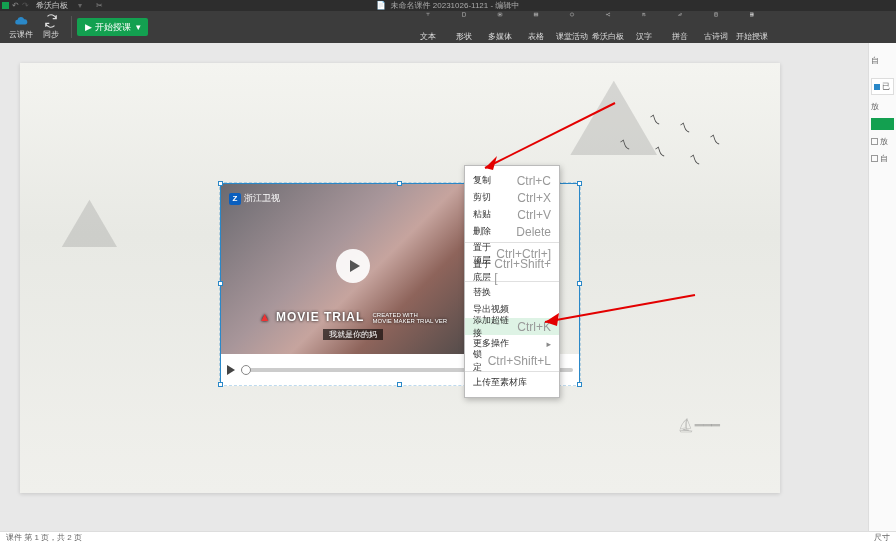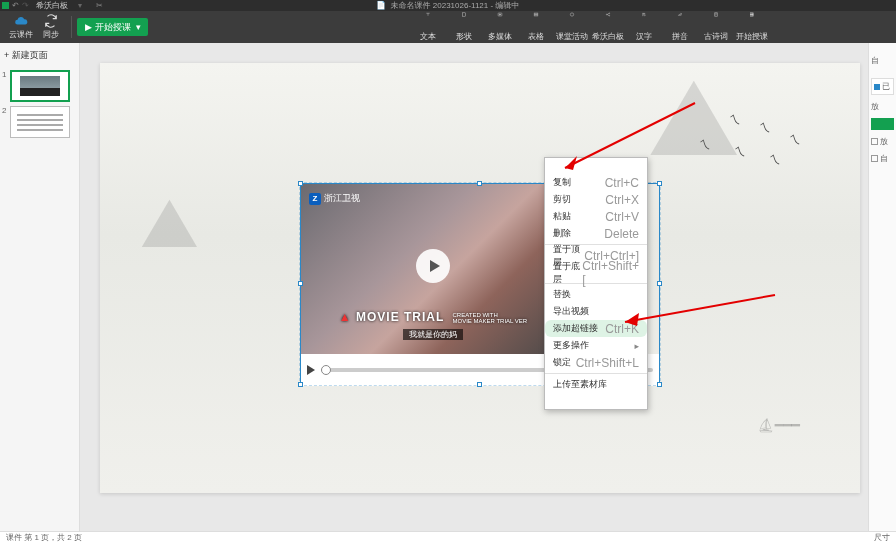--- a/index.html
+++ b/index.html
@@ -60,23 +60,23 @@
 .controls { height: 32px; background: #fff; display: flex; align-items: center; padding: 0 6px; gap: 6px; }
 .ctrl-play { width: 0; height: 0; border-left: 8px solid #444; border-top: 5px solid transparent; border-bottom: 5px solid transparent; cursor: pointer; }
 .progress { flex: 1; height: 4px; background: #ccc; border-radius: 2px; position: relative; cursor: pointer; }
 .progress .knob { position: absolute; left: 0; top: -3px; width: 10px; height: 10px; background: #fff; border: 1px solid #888; border-radius: 50%; }
 .sel-handle { position: absolute; width: 5px; height: 5px; background: #fff; border: 1px solid #2a88c8; }
 .h-tl{top:-3px;left:-3px}.h-tm{top:-3px;left:50%;margin-left:-3px}.h-tr{top:-3px;right:-3px}
 .h-ml{top:50%;left:-3px;margin-top:-3px}.h-mr{top:50%;right:-3px;margin-top:-3px}
 .h-bl{bottom:-3px;left:-3px}.h-bm{bottom:-3px;left:50%;margin-left:-3px}.h-br{bottom:-3px;right:-3px}
 
 
-.ctx { position: absolute; left: 464px; top: 114px; width: 104px; background: #fff; border: 1px solid #bbb; box-shadow: 1px 2px 6px rgba(0,0,0,.25); font-size: 9px; color: #333; padding: 16px 0; }
+.ctx { position: absolute; left: 464px; top: 122px; width: 96px; background: #fff; border: 1px solid #bbb; box-shadow: 1px 2px 6px rgba(0,0,0,.25); font-size: 9px; color: #333; padding: 6px 0; }
 .ctx .item { display: flex; justify-content: space-between; align-items: center; height: 17px; padding: 0 8px; cursor: pointer; }
-.ctx .item.hi { background: #def3e5; border-radius: 6px; }
+.ctx .item.hi { background: #def3e5; }
 .ctx .item .sc { color: #999; font-size: 12px; }
 .ctx .divider { height: 1px; background: #e0e0e0; margin: 2px 0; }
 .ctx .arrow { color: #888; }
 
 
 .arr { position: absolute; pointer-events: none; }
 .arr line { stroke: #e30000; stroke-width: 2; }
 .arr polygon { fill: #e30000; }
 
 
@@ -192,42 +192,20 @@
         <rect x="13" y="4" width="7" height="7"></rect>
         <rect x="4" y="13" width="7" height="7"></rect>
         <rect x="13" y="13" width="7" height="7"></rect>
       </svg>
       <span>开始授课</span>
     </div>
   <div style="width:120px"></div>
 </div>
 
 <div class="main">
-  <div class="slidepanel">
-    <div class="add-slide">
-        <span>+ 新建页面</span>
-      </div>
-    <div class="thumb-wrap">
-      <div class="thumb-num">1</div>
-      <div class="thumb t1 selected">
-          <div class="mini"></div>
-        </div>
-    </div>
-    <div class="thumb-wrap">
-      <div class="thumb-num">2</div>
-      <div class="thumb t2">
-          <div class="lines">
-            <div></div>
-            <div></div>
-            <div></div>
-            <div></div>
-          </div>
-        </div>
-    </div>
-  </div>
 
   <div class="canvas-area">
     <div class="slide">
       <span class="bird b1">乀</span>
       <span class="bird b2">乀</span>
       <span class="bird b3">乀</span>
       <span class="bird b4">乀</span>
       <span class="bird b5">乀</span>
       <span class="bird b6">乀</span>
       <span class="mountain m1">⛰</span>

